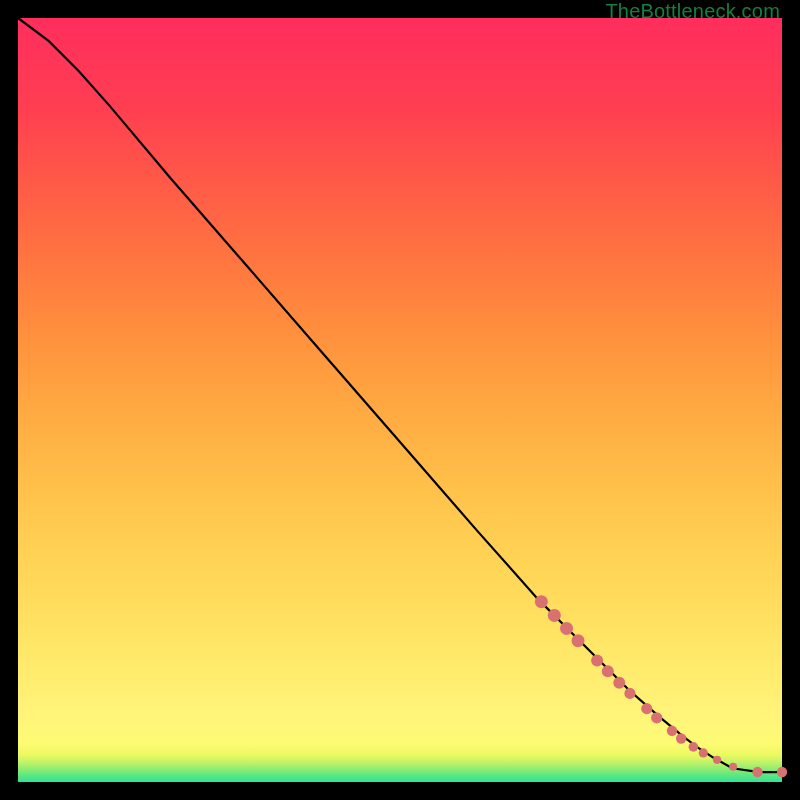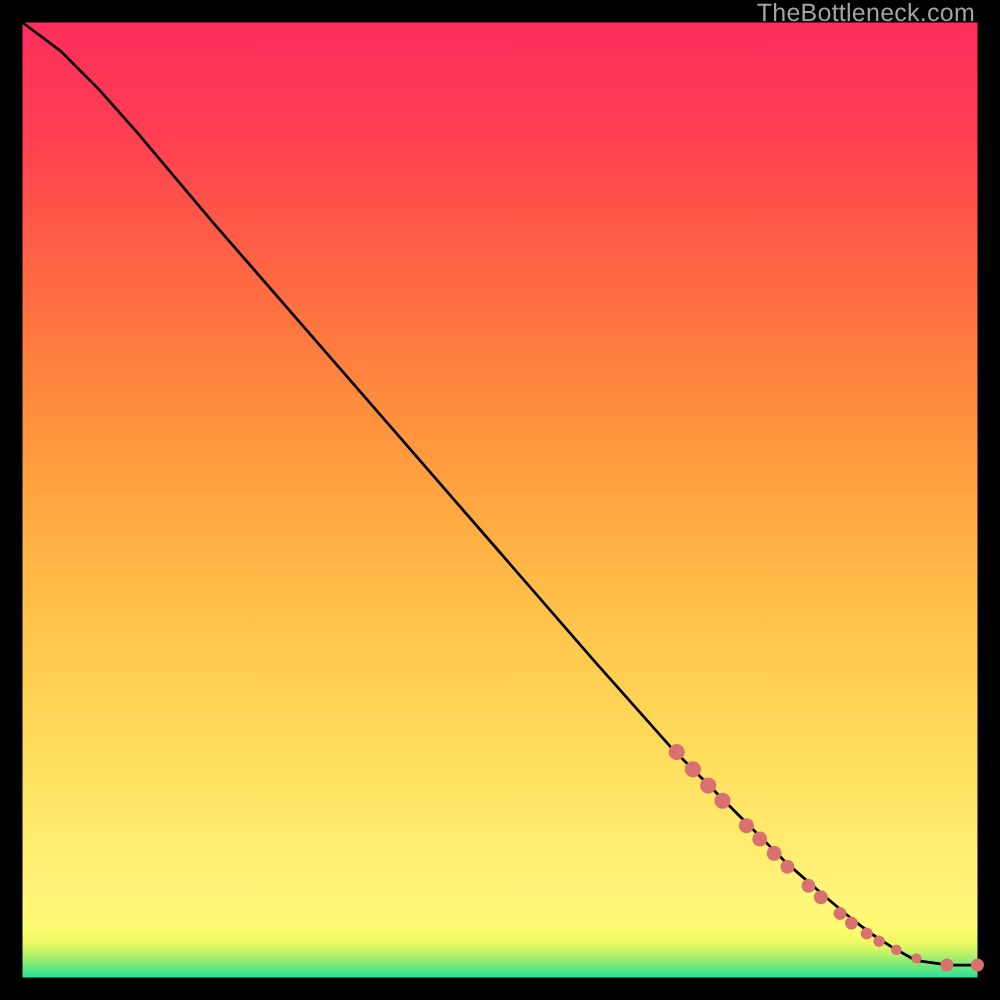--- a/index.html
+++ b/index.html
@@ -40,21 +40,21 @@
       #ff7640 68%,
       #ff5b47 78%,
       #ff3f51 88%,
       #ff2e5d 100%
     );
   }
   .watermark {
     position: absolute;
     top: 0px;
     right: 20px;
-    color: #a3a3a3;
+    color: #15803d;
     font-size: 20px;
     font-weight: 500;
     letter-spacing: 0.2px;
     user-select: none;
   }
 
   svg.curve {
     position: absolute;
     left: 0;
     top: 0;

